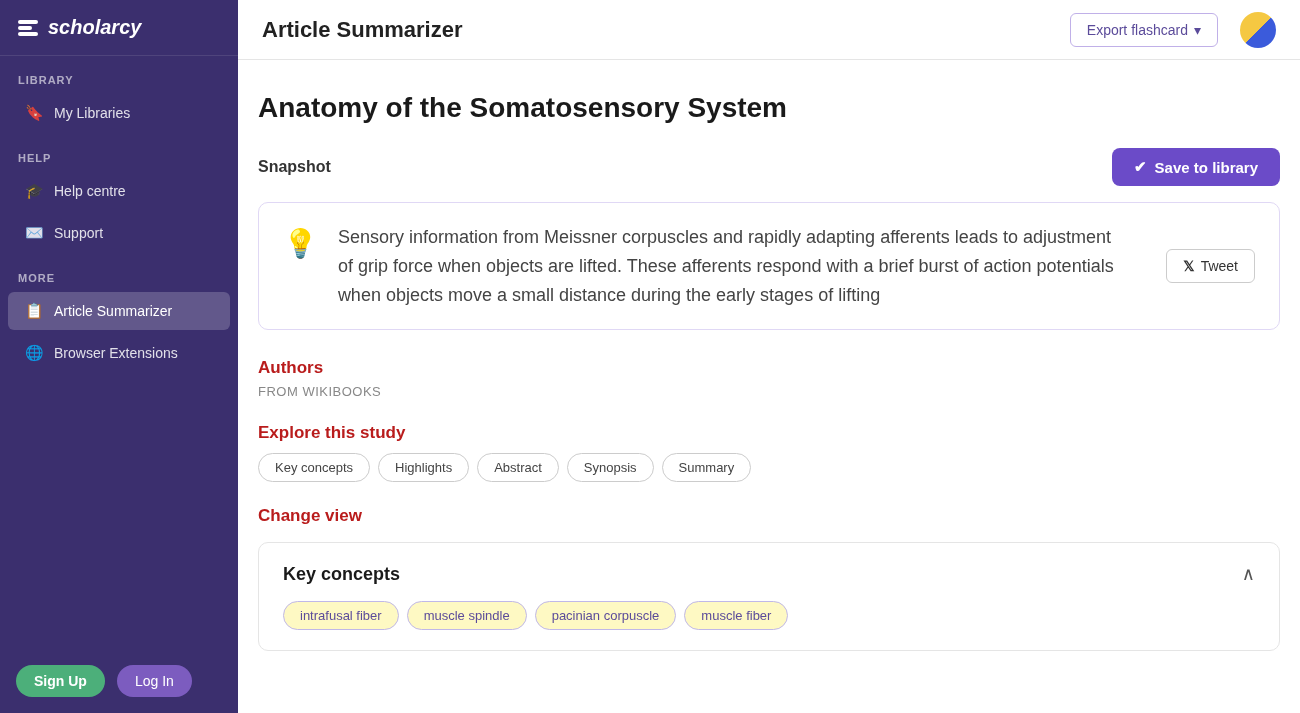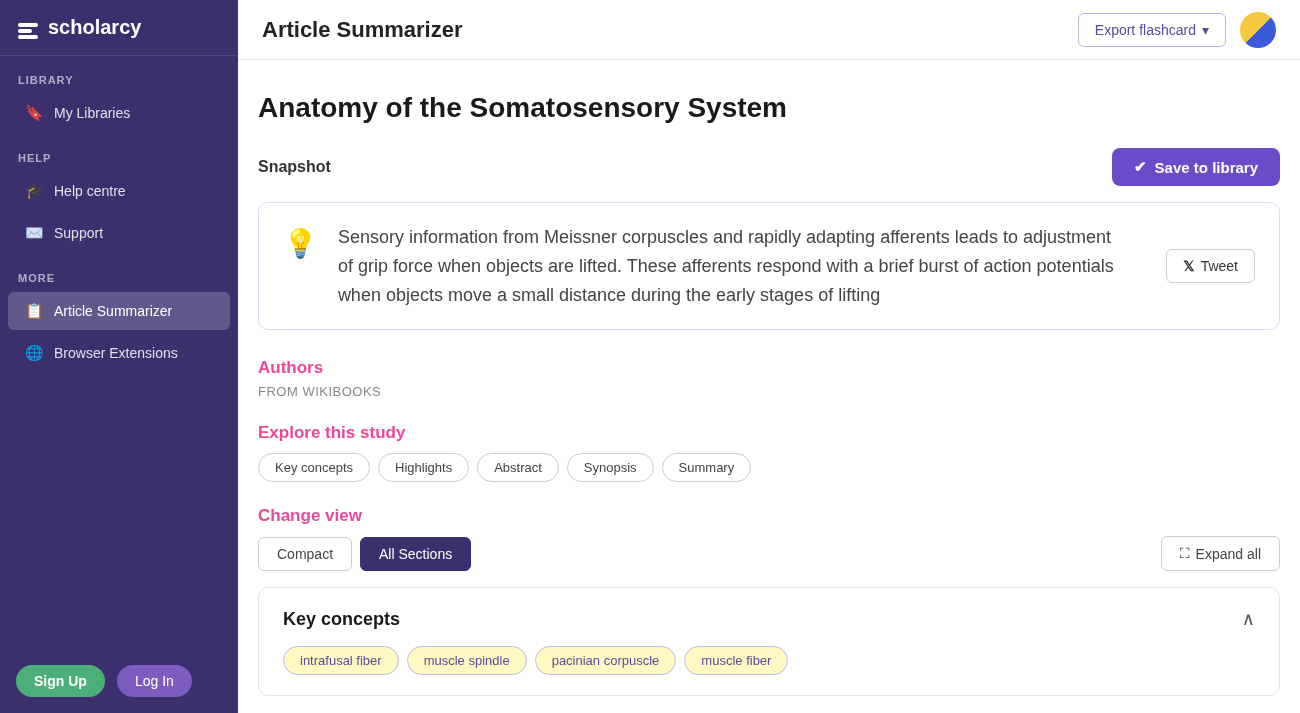--- a/index.html
+++ b/index.html
@@ -14,23 +14,24 @@
       display: flex;
       flex-direction: column;
       padding: 0;
       height: 713px;
       overflow-y: auto;
     }
 
     #sidebar-header {
       padding: 16px 18px;
       display: flex;
-      align-items: flex-end;
+      align-items: center;
       gap: 10px;
       border-bottom: 1px solid rgba(255,255,255,0.1);
+      font-style: italic;
     }
 
     .logo-icon {
       display: flex;
       flex-direction: column;
       gap: 2px;
     }
     .logo-icon span {
       display: block;
       height: 4px;
@@ -128,21 +129,21 @@
 
     .topbar-title {
       font-size: 22px;
       font-weight: 700;
       color: #222;
     }
 
     .topbar-actions {
       display: flex;
       align-items: center;
-      gap: 14px;
+      gap: 22px;
     }
 
     .btn-export {
       border: 1px solid #c0b0e8;
       background: white;
       color: #5b4b9a;
       border-radius: 6px;
       padding: 8px 16px;
       font-size: 14px;
       cursor: pointer;
@@ -252,21 +253,21 @@
       font-size: 14px;
     }
 
     .authors-section {
       margin-bottom: 24px;
     }
 
     .section-title {
       font-size: 17px;
       font-weight: 700;
-      color: #ec4899;
+      color: #b91c1c;
       margin-bottom: 6px;
     }
 
     .authors-from {
       font-size: 13px;
       color: #888;
       text-transform: uppercase;
       letter-spacing: 0.5px;
     }
 
@@ -464,32 +465,20 @@
           <button class="chip">Key concepts</button>
           <button class="chip">Highlights</button>
           <button class="chip">Abstract</button>
           <button class="chip">Synopsis</button>
           <button class="chip">Summary</button>
         </div>
       </div>
 
       <div class="change-view-section">
         <div class="section-title">Change view</div>
-        <div class="view-row">
-          <button class="view-btn">
-            <span>Compact</span>
-          </button>
-          <button class="view-btn active">
-            <span>All Sections</span>
-          </button>
-          <button class="btn-expand-all">
-            <span>⛶</span>
-            <span>Expand all</span>
-          </button>
-        </div>
       </div>
 
       <div class="key-concepts-section">
         <div class="key-concepts-header">
           <span class="key-concepts-title">Key concepts</span>
           <span class="chevron-icon">∧</span>
         </div>
         <div class="tags-row">
           <span class="tag">intrafusal fiber</span>
           <span class="tag">muscle spindle</span>

